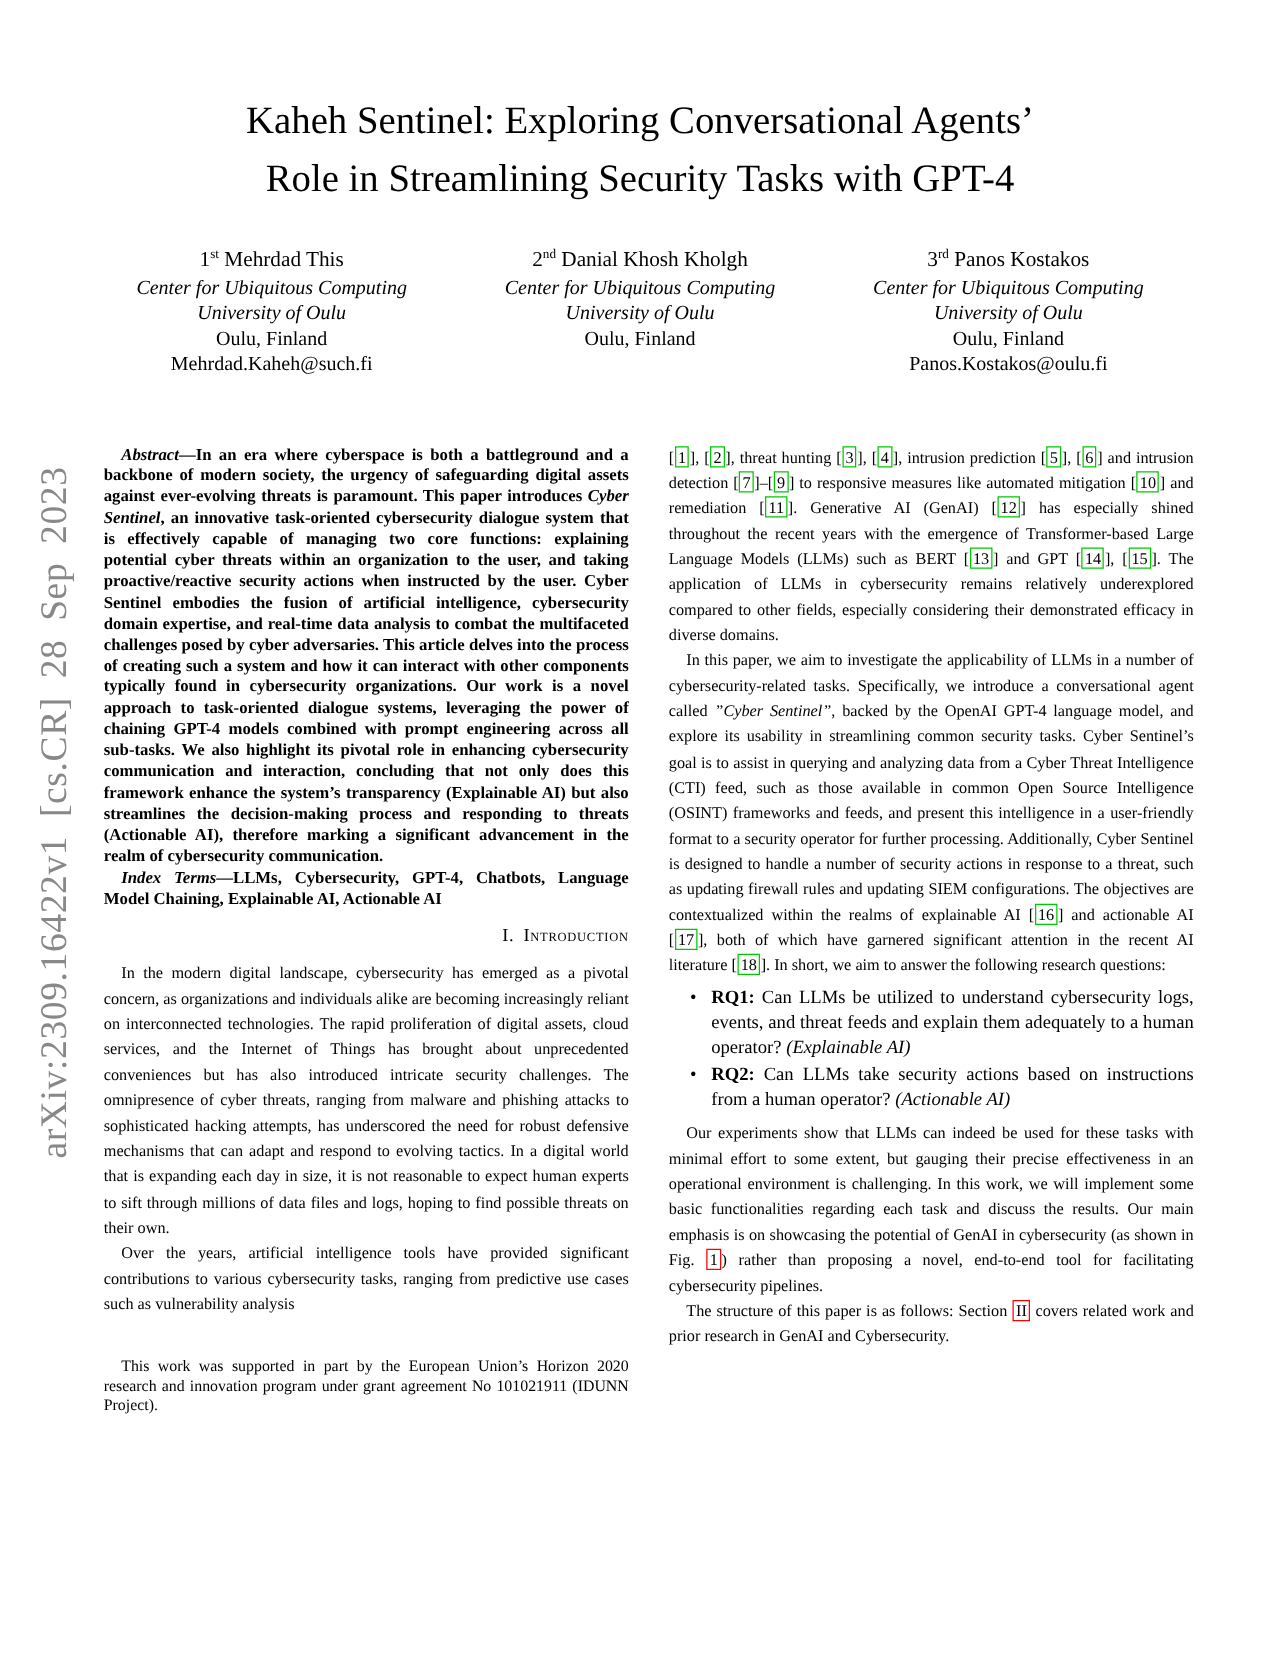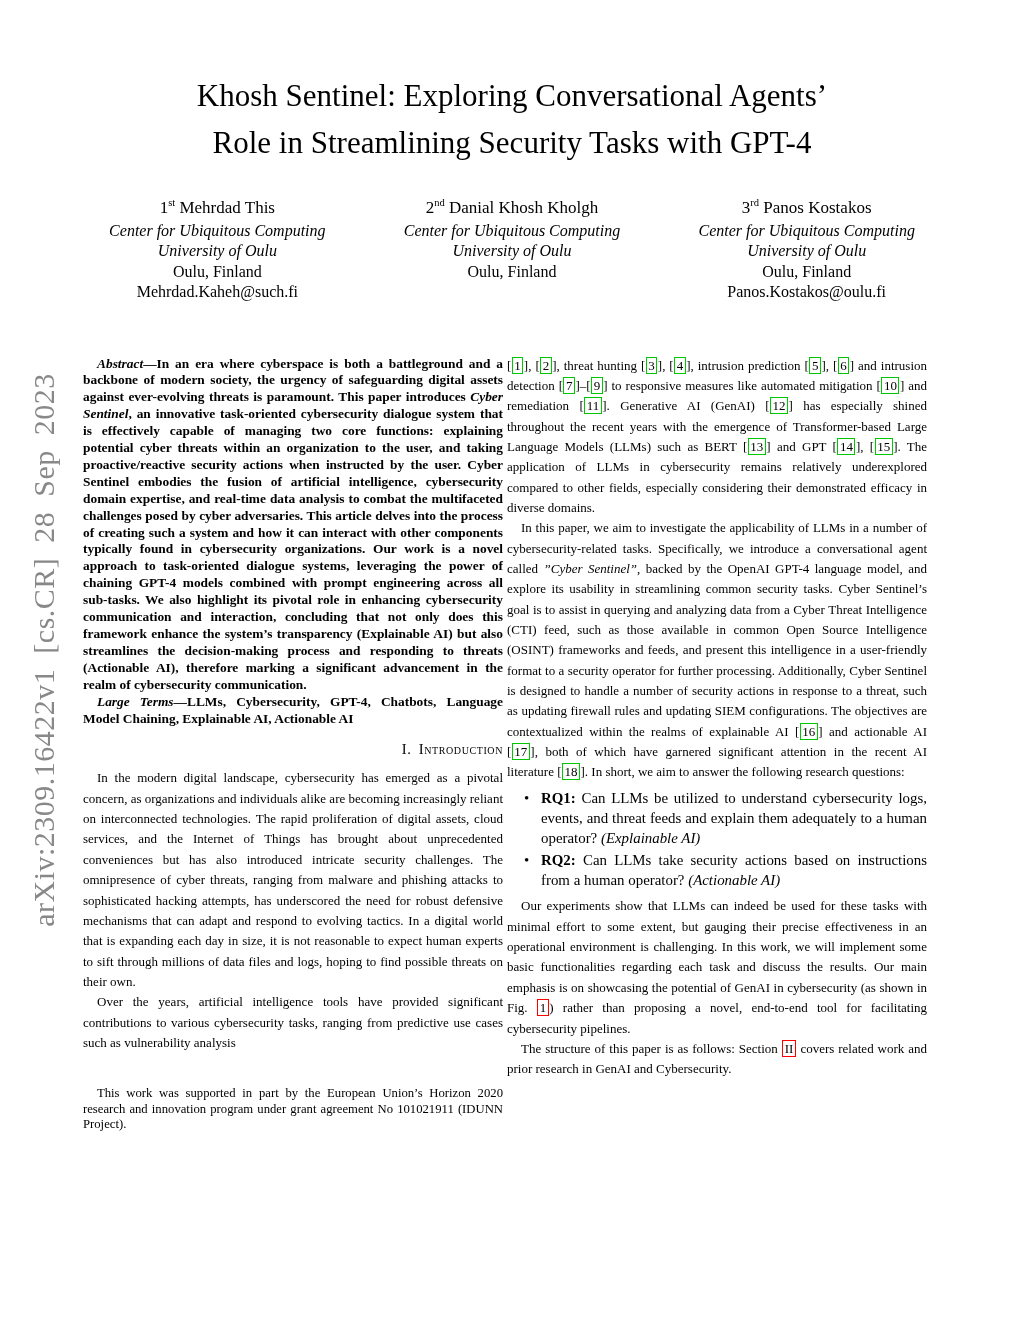--- a/index.html
+++ b/index.html
@@ -41,21 +41,21 @@
     flex:1;
     text-align:center;
     font-size:16px;
     line-height:20.5px;
   }
   .a-name{font-size:17px;margin-bottom:2px;}
   .ital{font-style:italic;}
   
   .columns{
     display:flex;
-    gap:4px;
+    gap:32px;
     margin:53px 81px 0 83px;
   }
   .col{width:420px;flex:none;}
   .abstract,.indexterms{
     font-weight:bold;
     font-size:13.4px;
     line-height:16.9px;
     text-align:justify;
     text-indent:14px;
     margin:0;
@@ -118,21 +118,21 @@
 </style>
 </head>
 <body>
 
 <div class="page">
 
   <div class="watermark">arXiv:2309.16422v1  [cs.CR]  28 Sep 2023</div>
 
   <header>
     <h1 class="title">
-      <span class="tline">Khosh Sentinel: Exploring Conversational Agents’</span>
+      <span class="tline">Kaheh Sentinel: Exploring Conversational Agents’</span>
       <span class="tline">Role in Streamlining Security Tasks with GPT-4</span>
     </h1>
 
     <div class="authors">
       <div class="author">
         <div class="a-name"><span>1</span><span class="s-sup">st</span><span> Mehrdad This</span></div>
         <div class="ital">Center for Ubiquitous Computing</div>
         <div class="ital">University of Oulu</div>
         <div>Oulu, Finland</div>
         <div>Mehrdad.Kaheh@such.fi</div>
@@ -150,21 +150,21 @@
         <div>Oulu, Finland</div>
         <div>Panos.Kostakos@oulu.fi</div>
       </div>
     </div>
   </header>
 
   <main class="columns">
 
     <div class="col">
       <p class="abstract"><span class="s-bi">Abstract</span><span class="s-b">—In an era where cyberspace is both a battleground and a backbone of modern society, the urgency of safeguarding digital assets against ever-evolving threats is paramount. This paper introduces </span><span class="s-bi">Cyber Sentinel</span><span class="s-b">, an innovative task-oriented cybersecurity dialogue system that is effectively capable of managing two core functions: explaining potential cyber threats within an organization to the user, and taking proactive/reactive security actions when instructed by the user. Cyber Sentinel embodies the fusion of artificial intelligence, cybersecurity domain expertise, and real-time data analysis to combat the multifaceted challenges posed by cyber adversaries. This article delves into the process of creating such a system and how it can interact with other components typically found in cybersecurity organizations. Our work is a novel approach to task-oriented dialogue systems, leveraging the power of chaining GPT-4 models combined with prompt engineering across all sub-tasks. We also highlight its pivotal role in enhancing cybersecurity communication and interaction, concluding that not only does this framework enhance the system’s transparency (Explainable AI) but also streamlines the decision-making process and responding to threats (Actionable AI), therefore marking a significant advancement in the realm of cybersecurity communication.</span></p>
-      <p class="indexterms"><span class="s-bi">Large Terms</span><span class="s-b">—LLMs, Cybersecurity, GPT-4, Chatbots, Language Model Chaining, Explainable AI, Actionable AI</span></p>
+      <p class="indexterms"><span class="s-bi">Index Terms</span><span class="s-b">—LLMs, Cybersecurity, GPT-4, Chatbots, Language Model Chaining, Explainable AI, Actionable AI</span></p>
       <h2 class="sec">I. Introduction</h2>
       <p class="body indent"><span>In the modern digital landscape, cybersecurity has emerged as a pivotal concern, as organizations and individuals alike are becoming increasingly reliant on interconnected technologies. The rapid proliferation of digital assets, cloud services, and the Internet of Things has brought about unprecedented conveniences but has also introduced intricate security challenges. The omnipresence of cyber threats, ranging from malware and phishing attacks to sophisticated hacking attempts, has underscored the need for robust defensive mechanisms that can adapt and respond to evolving tactics. In a digital world that is expanding each day in size, it is not reasonable to expect human experts to sift through millions of data files and logs, hoping to find possible threats on their own.</span></p>
       <p class="body indent"><span>Over the years, artificial intelligence tools have provided significant contributions to various cybersecurity tasks, ranging from predictive use cases such as vulnerability analysis</span></p>
       <div class="footnote"><span>This work was supported in part by the European Union’s Horizon 2020 research and innovation program under grant agreement No 101021911 (IDUNN Project).</span></div>
     </div>
 
     <div class="col">
       <p class="body"><span>[</span><span class="s-cite">1</span><span>], [</span><span class="s-cite">2</span><span>], threat hunting [</span><span class="s-cite">3</span><span>], [</span><span class="s-cite">4</span><span>], intrusion prediction [</span><span class="s-cite">5</span><span>], [</span><span class="s-cite">6</span><span>] and intrusion detection [</span><span class="s-cite">7</span><span>]–[</span><span class="s-cite">9</span><span>] to responsive measures like automated mitigation [</span><span class="s-cite">10</span><span>] and remediation [</span><span class="s-cite">11</span><span>]. Generative AI (GenAI) [</span><span class="s-cite">12</span><span>] has especially shined throughout the recent years with the emergence of Transformer-based Large Language Models (LLMs) such as BERT [</span><span class="s-cite">13</span><span>] and GPT [</span><span class="s-cite">14</span><span>], [</span><span class="s-cite">15</span><span>]. The application of LLMs in cybersecurity remains relatively underexplored compared to other fields, especially considering their demonstrated efficacy in diverse domains.</span></p>
       <p class="body indent"><span>In this paper, we aim to investigate the applicability of LLMs in a number of cybersecurity-related tasks. Specifically, we introduce a conversational agent called </span><span class="s-i">”Cyber Sentinel”</span><span>, backed by the OpenAI GPT-4 language model, and explore its usability in streamlining common security tasks. Cyber Sentinel’s goal is to assist in querying and analyzing data from a Cyber Threat Intelligence (CTI) feed, such as those available in common Open Source Intelligence (OSINT) frameworks and feeds, and present this intelligence in a user-friendly format to a security operator for further processing. Additionally, Cyber Sentinel is designed to handle a number of security actions in response to a threat, such as updating firewall rules and updating SIEM configurations. The objectives are contextualized within the realms of explainable AI [</span><span class="s-cite">16</span><span>] and actionable AI [</span><span class="s-cite">17</span><span>], both of which have garnered significant attention in the recent AI literature [</span><span class="s-cite">18</span><span>]. In short, we aim to answer the following research questions:</span></p>
       <ul class="rq-list">

